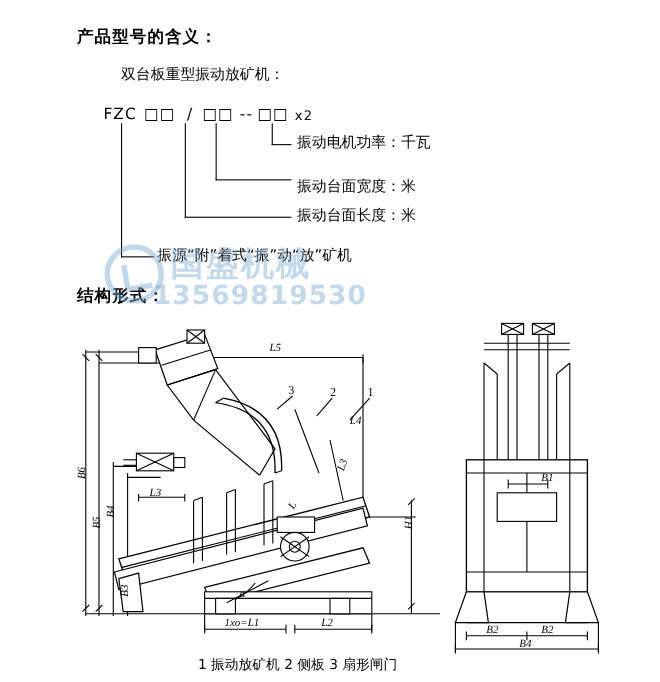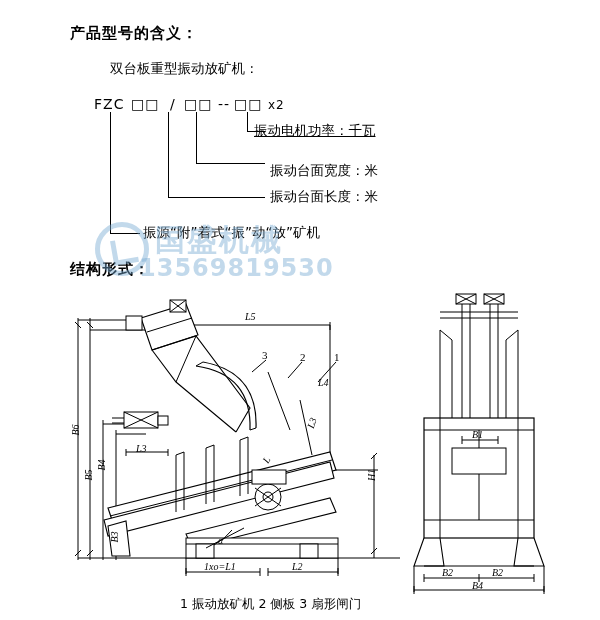--- a/index.html
+++ b/index.html
@@ -132,21 +132,21 @@
 
   <div class="ln vl" style="left:196px; top:112px; height:52px;"></div>
   <div class="ln hl" style="left:196px; top:163px; width:69px;"></div>
 
   <div class="ln vl" style="left:168px; top:112px; height:86px;"></div>
   <div class="ln hl" style="left:168px; top:197px; width:97px;"></div>
 
   <div class="ln vl" style="left:110px; top:112px; height:122px;"></div>
   <div class="ln hl" style="left:110px; top:233px; width:30px;"></div>
 
-  <div class="t sub" style="left:254px; top:124px;text-decoration:underline;">振动电机功率：千瓦</div>
+  <div class="t sub" style="left:270px; top:124px;">振动电机功率：千瓦</div>
   <div class="t sub" style="left:270px; top:164px;">振动台面宽度：米</div>
   <div class="t sub" style="left:270px; top:190px;">振动台面长度：米</div>
   <div class="t sub" style="left:143px; top:226px;">振源“附”着式“振”动“放”矿机</div>
 
   <div class="t title" style="left:70px; top:262px;">结构形式：</div>
 
   <div class="wm">
     <div class="wm-ring"></div>
     <div class="wm-text">国盛机械</div>
     <div class="wm-phone">13569819530</div>
@@ -317,21 +317,21 @@
   <div class="t dim" style="left:307px; top:418px; transform:rotate(-72deg);">L3</div>
   <div class="t dim" style="left:264px; top:455px; transform:rotate(-60deg);">L</div>
   <div class="t dim" style="left:136px; top:444px;">L3</div>
   <div class="t dim" style="left:204px; top:562px;">1xo=L1</div>
   <div class="t dim" style="left:292px; top:562px;">L2</div>
   <div class="t dim" style="left:366px; top:470px; transform:rotate(-90deg);">H1</div>
   <div class="t dim" style="left:70px; top:425px; transform:rotate(-90deg);">B6</div>
   <div class="t dim" style="left:83px; top:470px; transform:rotate(-90deg);">B5</div>
   <div class="t dim" style="left:96px; top:460px; transform:rotate(-90deg);">B4</div>
   <div class="t dim" style="left:109px; top:532px; transform:rotate(-90deg);">B3</div>
-  <div class="t dim" style="left:472px; top:430px;">B1</div>
+  <div class="t dim" style="left:492px; top:430px;">B1</div>
   <div class="t dim" style="left:442px; top:568px;">B2</div>
   <div class="t dim" style="left:492px; top:568px;">B2</div>
   <div class="t dim" style="left:472px; top:581px;">B4</div>
   <div class="t dim" style="left:218px; top:536px;">α</div>
 
   <div class="t num" style="left:334px; top:352px;">1</div>
   <div class="t num" style="left:300px; top:352px;">2</div>
   <div class="t num" style="left:262px; top:350px;">3</div>
 
   <div class="t legend" style="left:180px; top:598px;">1 振动放矿机   2 侧板   3 扇形闸门</div>

